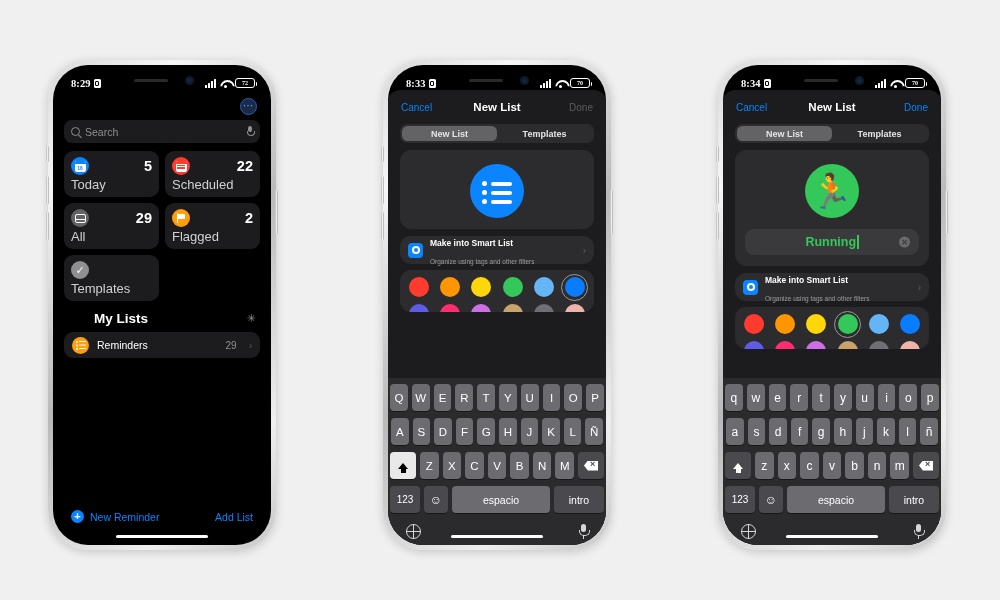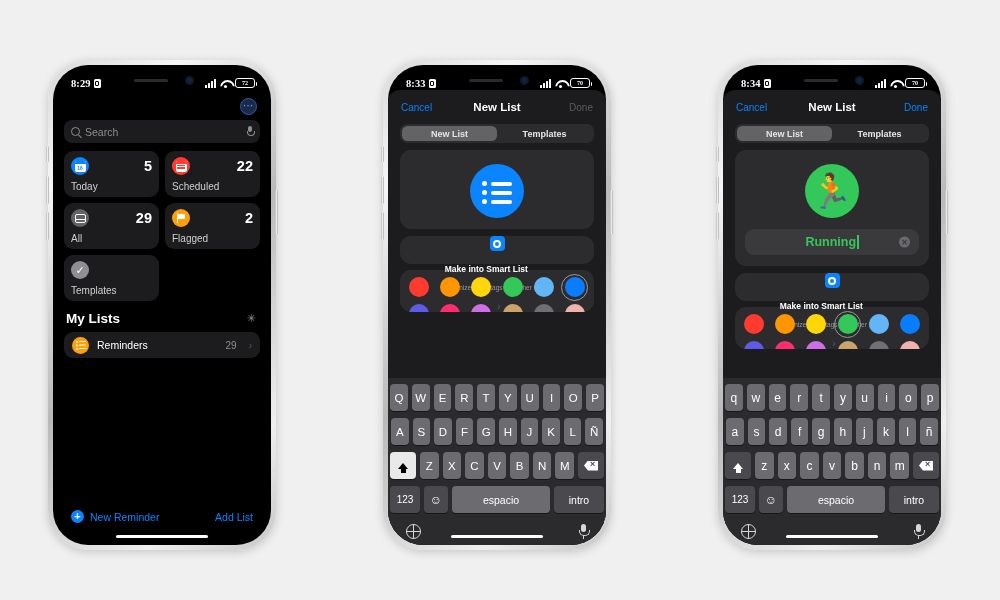--- a/index.html
+++ b/index.html
@@ -101,21 +101,21 @@
   .mic-ico:after{content:"";position:absolute;left:0;top:5px;width:6px;height:4px;border:1.2px solid #8e8e93;border-top:none;border-radius:0 0 4px 4px;}
 
   .grid { display:grid; grid-template-columns:1fr 1fr; gap:6px; margin-top:8px; }
   .card {
     background:#1c1c1e; border-radius:9px; height:46px; padding:6px 7px 5px 7px;
     display:flex; flex-direction:column; justify-content:space-between;
   }
   .card-top { display:flex; align-items:center; justify-content:space-between; }
   .c-ico { width:18px; height:18px; border-radius:50%; display:flex; align-items:center; justify-content:center; flex:none; }
   .c-count { color:#fff; font-size:14.5px; font-weight:bold; }
-  .c-label { color:#d0d0d2; font-size:10px; }
+  .c-label { color:#d0d0d2; font-size:13px; }
 
   .ico-today { background:#0a84ff; }
   .ico-today .cal { width:11px;height:11px;border-radius:2px;background:#fff;position:relative;display:flex;align-items:flex-end;justify-content:center;}
   .ico-today .cal:before{content:"";position:absolute;top:0;left:0;right:0;height:3px;background:#0a84ff;border-radius:2px 2px 0 0;}
   .ico-today .cal span{font-size:5px;color:#0a84ff;font-weight:bold;line-height:7px;}
   .ico-sched { background:#ff3b30; }
   .ico-sched .cal2{width:11px;height:11px;border-radius:2px;background:#fff;position:relative;}
   .ico-sched .cal2:before{content:"";position:absolute;top:0;left:0;right:0;height:3px;background:#ff3b30;border-radius:2px 2px 0 0;}
   .ico-sched .cal2:after{content:"";position:absolute;top:4.5px;left:1.5px;width:8px;height:5px;
     background:repeating-linear-gradient(to bottom,#ff3b30 0 1.3px,transparent 1.3px 2.4px);}
@@ -127,21 +127,21 @@
   .ico-flag .fl:before{content:"";position:absolute;left:0;top:0;width:1.4px;height:10px;background:#fff;}
   .ico-flag .fl:after{content:"";position:absolute;left:1.4px;top:0.5px;width:7px;height:5px;background:#fff;border-radius:0 1px 1px 0;}
   .ico-done { background:#8e8e93; color:#fff; font-size:11px; }
 
   .card.completed { grid-column:1 / 2; }
 
   .section-head {
     display:flex; align-items:center; justify-content:space-between;
     margin-top:10px; padding:0 4px 0 2px;
   }
-  .section-title { color:#fff; font-size:13.5px; font-weight:bold; }
+  .section-title { color:#fff; font-size:13.5px; font-weight:bold;margin-left:28px; }
   .sparkle { color:#8e8e93; font-size:11px; }
 
   .listrow {
     margin-top:6px; background:#1c1c1e; border-radius:9px; height:26px;
     display:flex; align-items:center; padding:0 8px; gap:8px;
   }
   .l-ico { width:17px; height:17px; border-radius:50%; background:#ff9f0a; display:flex;align-items:center;justify-content:center; flex:none;}
   .l-ico .bl{width:10px;height:9px;position:relative;}
   .l-ico .bl:before{content:"";position:absolute;left:0;top:0;width:2px;height:2px;border-radius:50%;background:#fff;
     box-shadow:0 3.5px 0 #fff, 0 7px 0 #fff;}
@@ -213,21 +213,21 @@
   .caret { width:1.5px; height:14px; background:#0a84ff; margin-left:1px; }
   .caret.green { background:#34c759; }
   .clear-btn {
     position:absolute; right:9px; top:50%; transform:translateY(-50%);
     width:11px; height:11px; border-radius:50%; background:#6a6a6e;
     color:#3a3a3c; font-size:8px; line-height:11px; text-align:center; font-weight:bold;
   }
 
   .smart-row {
     margin:7px 12px 0 12px; background:#2c2c2e; border-radius:11px;
-    height:28px; display:flex; align-items:center; padding:0 8px; gap:7px;flex-direction:column;
+    height:28px; display:flex; align-items:center; padding:0 8px; gap:7px;
   }
   .smart-ico { width:15px; height:15px; border-radius:4px; background:#0a84ff; display:flex;align-items:center;justify-content:center;flex:none;}
   .smart-ico .dot { width:8px; height:8px; border-radius:50%; background:#fff; position:relative;}
   .smart-ico .dot:after{content:"";position:absolute;left:2px;top:2px;width:4px;height:4px;border-radius:50%;background:#0a84ff;}
   .smart-txt { flex:1; }
   .smart-title { color:#fff; font-size:8.5px; font-weight:bold; line-height:10px; }
   .smart-sub { color:#9a9a9e; font-size:6.5px; line-height:9px; }
 
   .color-card {
     margin:6px 12px 0 12px; background:#2c2c2e; border-radius:11px;

